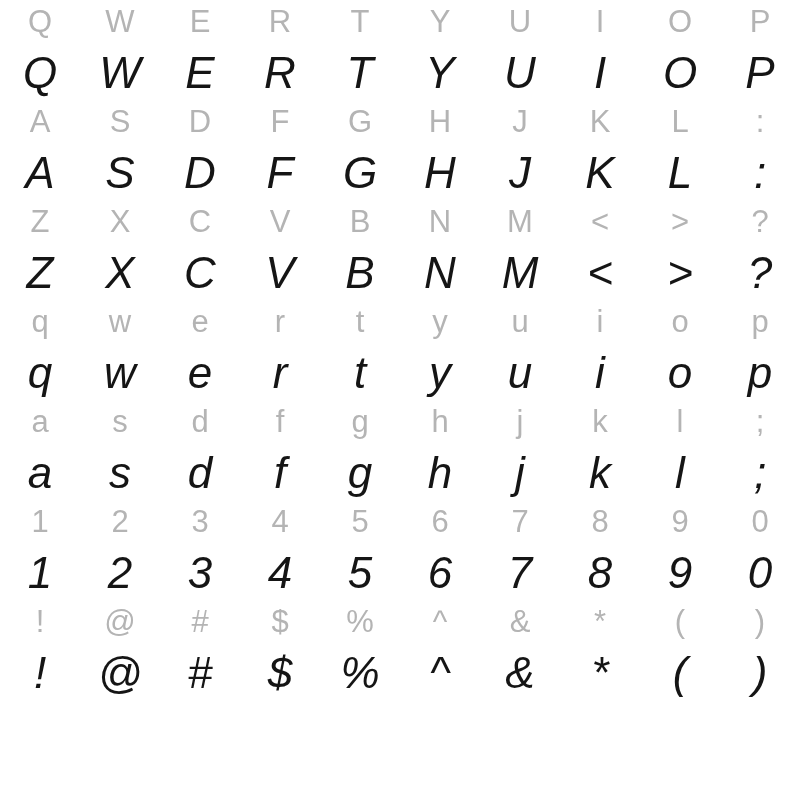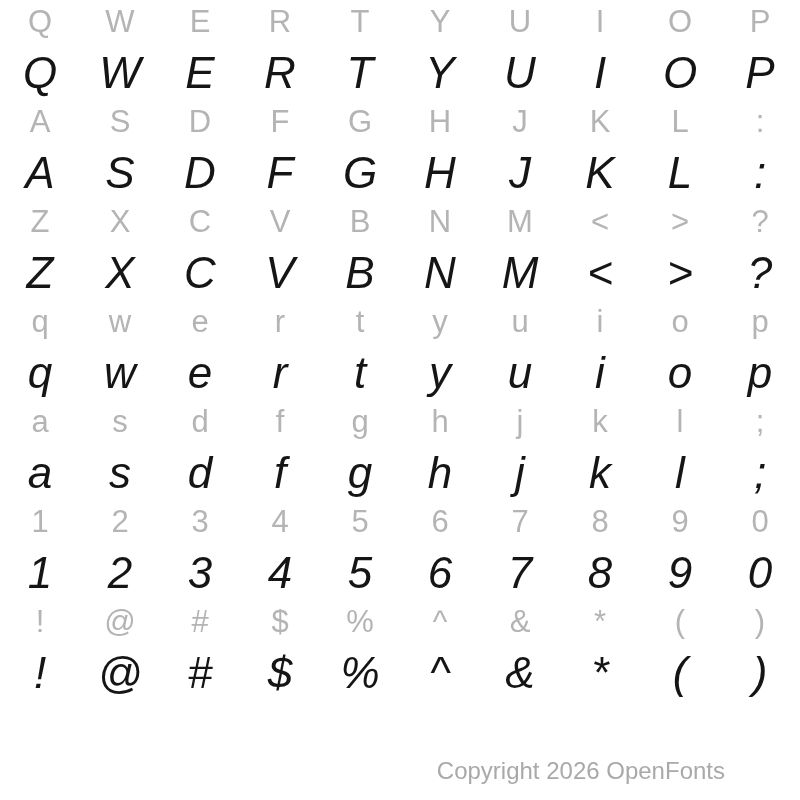--- a/index.html
+++ b/index.html
@@ -244,14 +244,13 @@
           <span class="cell">$</span>
           <span class="cell">%</span>
           <span class="cell">^</span>
           <span class="cell">&amp;</span>
           <span class="cell">*</span>
           <span class="cell">(</span>
           <span class="cell">)</span>
         </div>
       </div>
     </div>
-  <div class="copyright" style="color: rgb(169, 169, 169);">Copyright 2026 OpenFonts</div>
 </div>
 
 </body></html>

